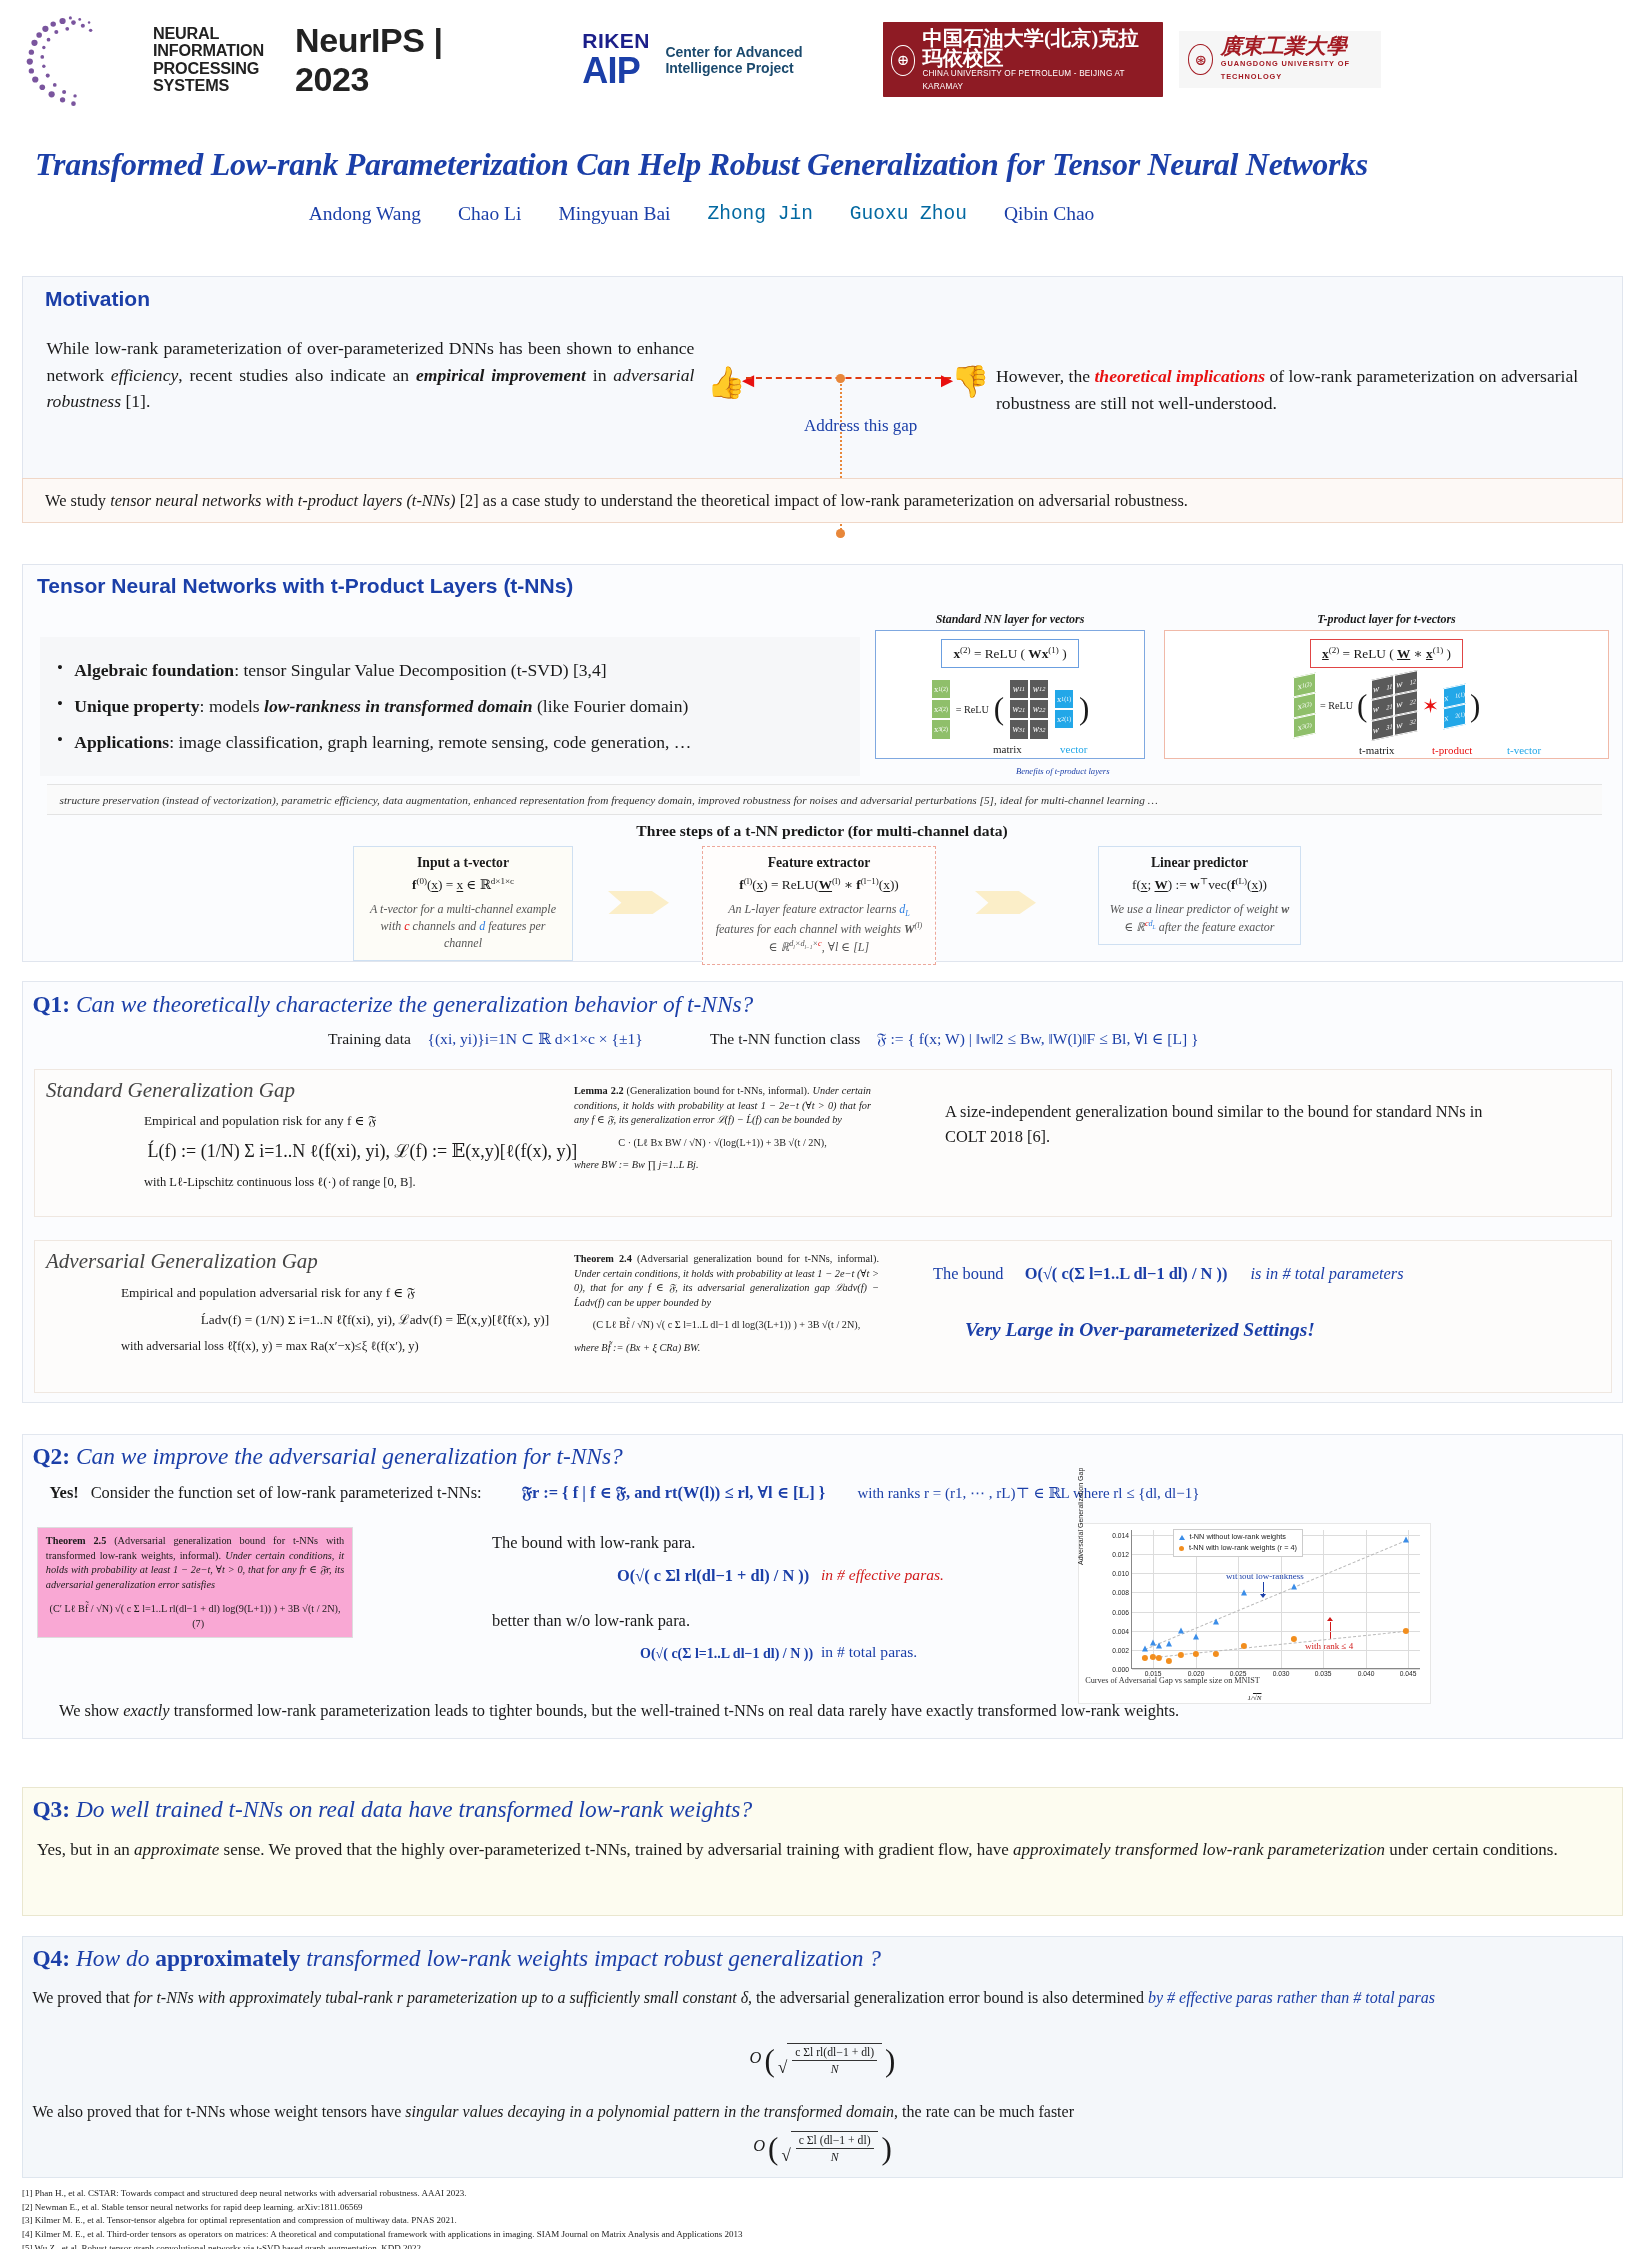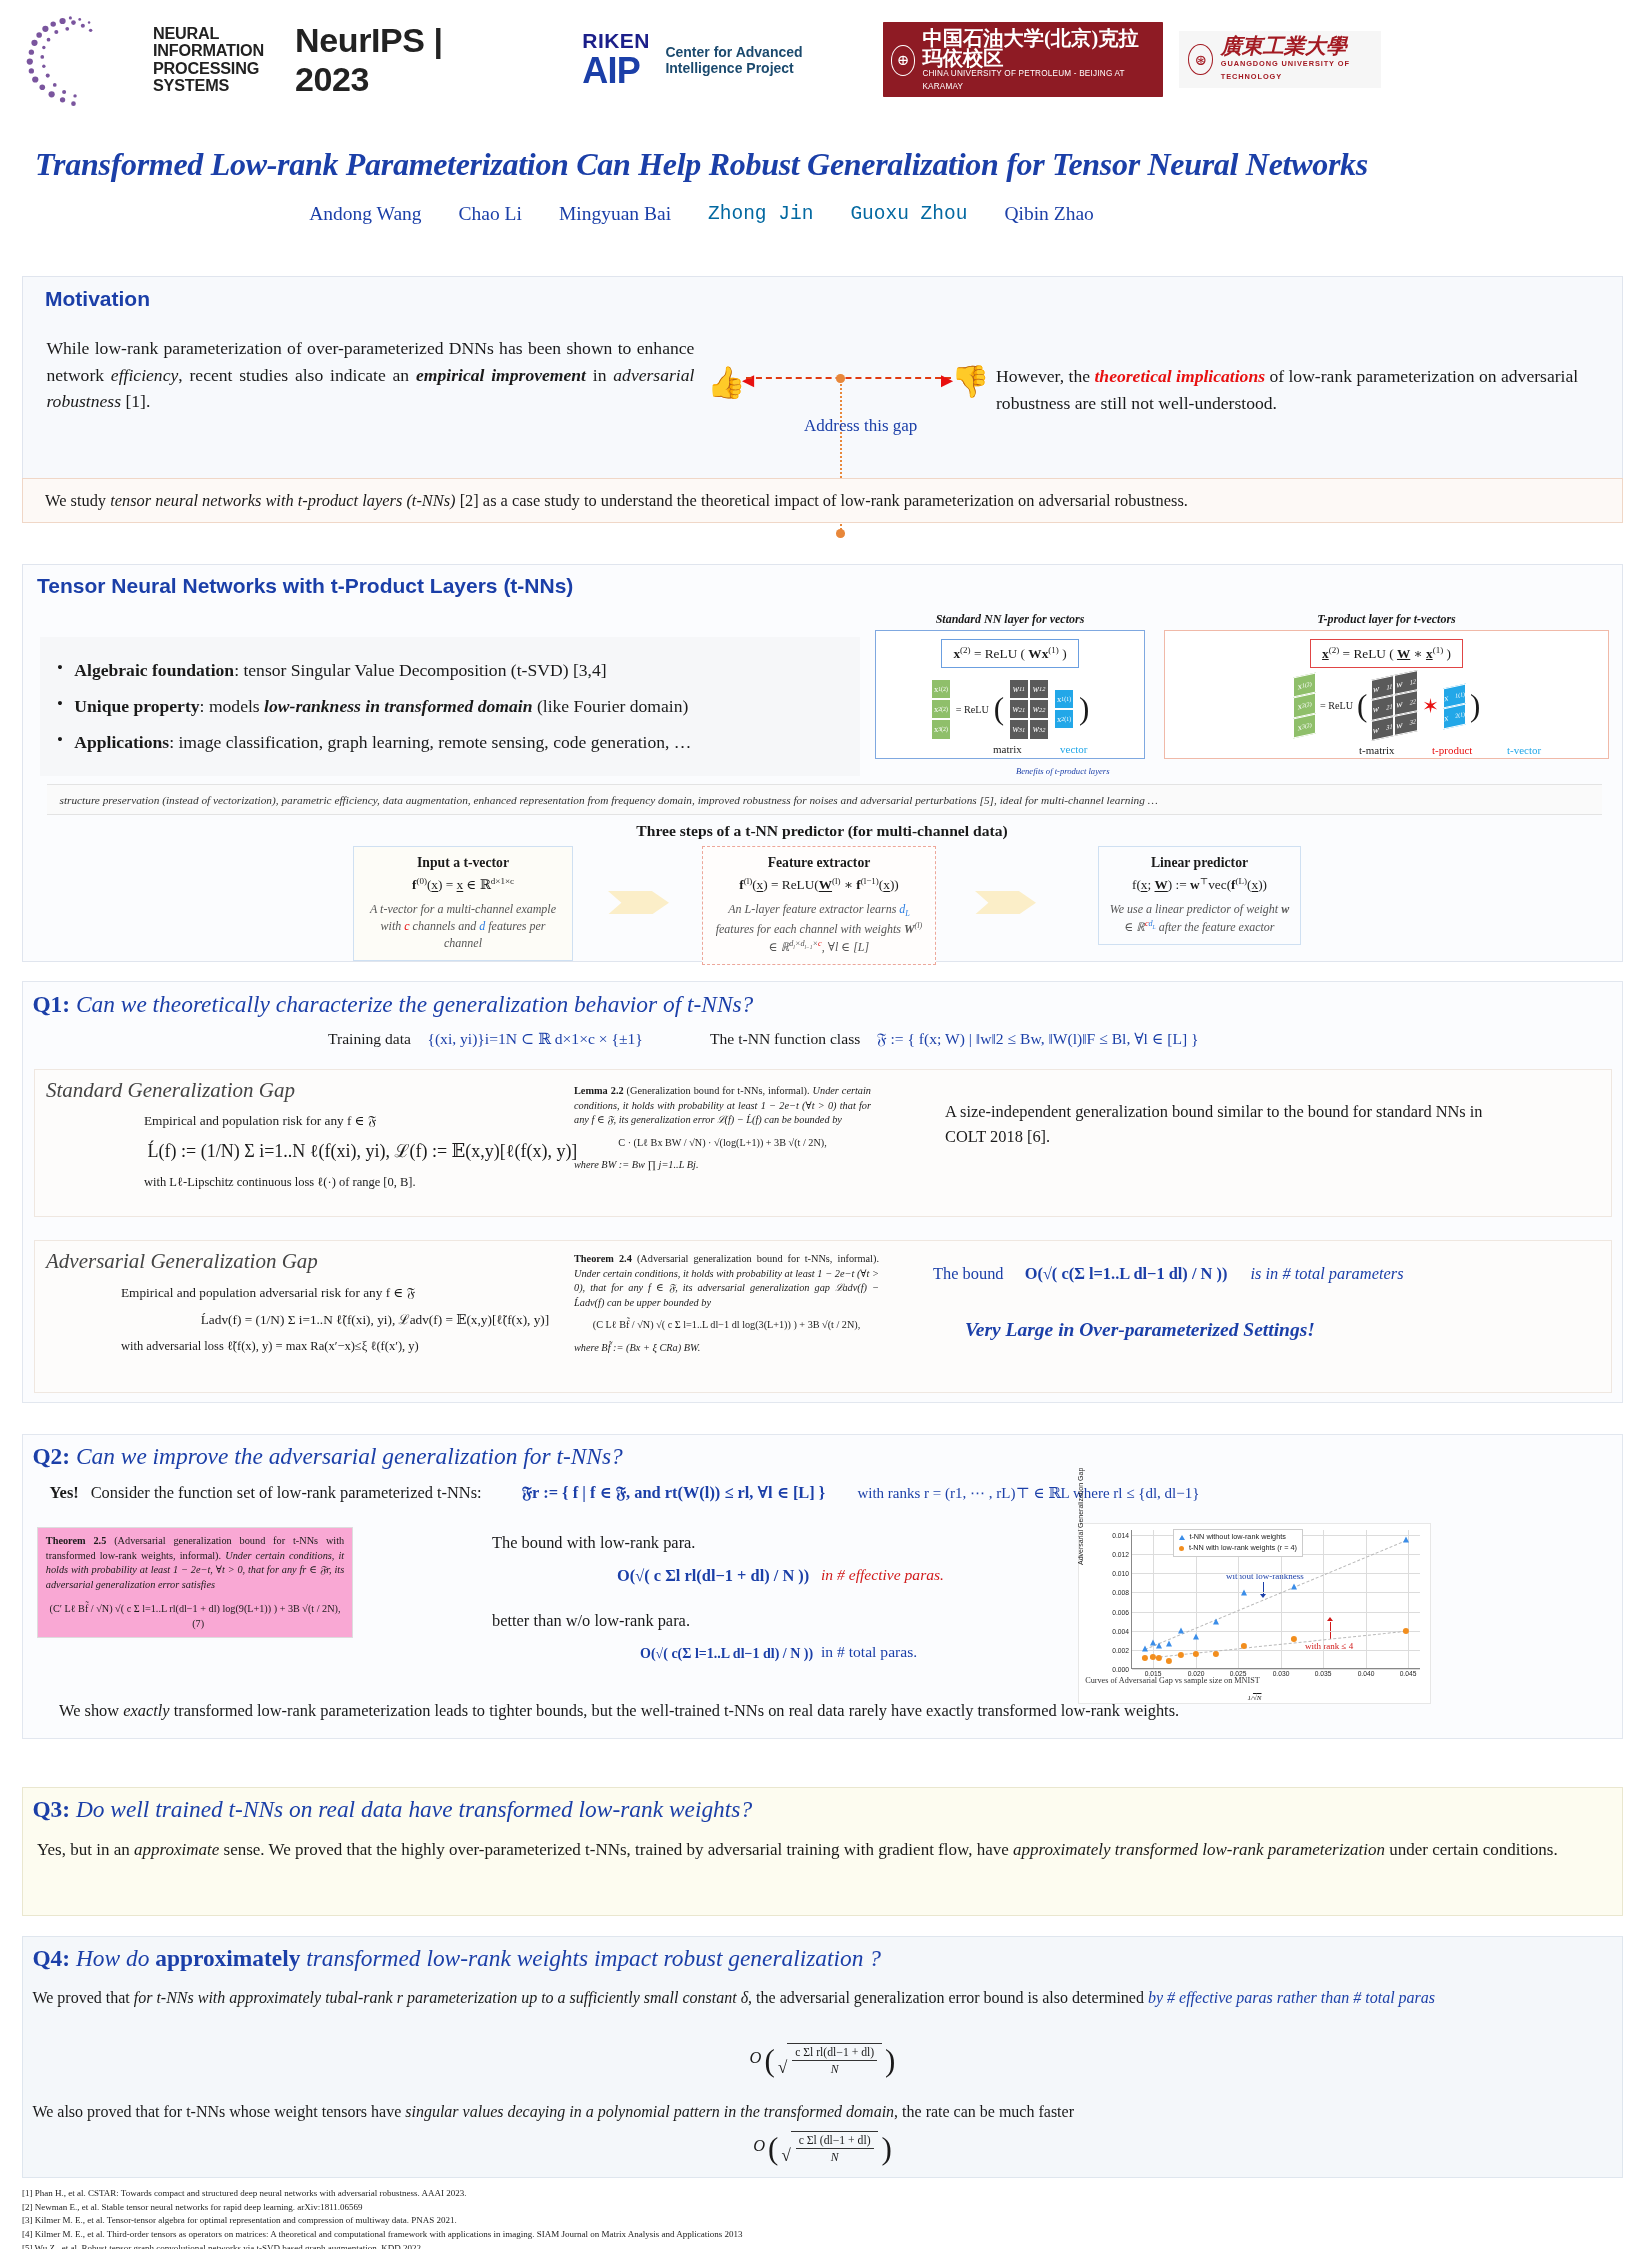--- a/index.html
+++ b/index.html
@@ -253,21 +253,21 @@
     </div>
   </div>
 
   <div class="title">Transformed Low-rank Parameterization Can Help Robust Generalization for Tensor Neural Networks</div>
   <div class="authors" id="authors">
       <span class="author ">Andong Wang</span>
       <span class="author ">Chao Li</span>
       <span class="author ">Mingyuan Bai</span>
       <span class="author red">Zhong Jin</span>
       <span class="author red">Guoxu Zhou</span>
-      <span class="author ">Qibin Zhao</span>
+      <span class="author ">Qibin Chao</span>
     </div>
 
   <div class="motivation">
     <div class="sec-head motiv-title">Motivation</div>
     <div class="motiv-left" id="motiv-left">While low-rank parameterization of over-parameterized DNNs has been shown to enhance network <i>efficiency</i>, recent studies also indicate an <b><i>empirical improvement</i></b> in <i>adversarial robustness</i> [1].</div>
     <div class="thumb-up">👍</div>
     <div class="arrow-left-head">◄</div>
     <div class="arrow-row"></div>
     <div class="arrow-right-head">►</div>
     <div class="thumb-down">👎</div>

